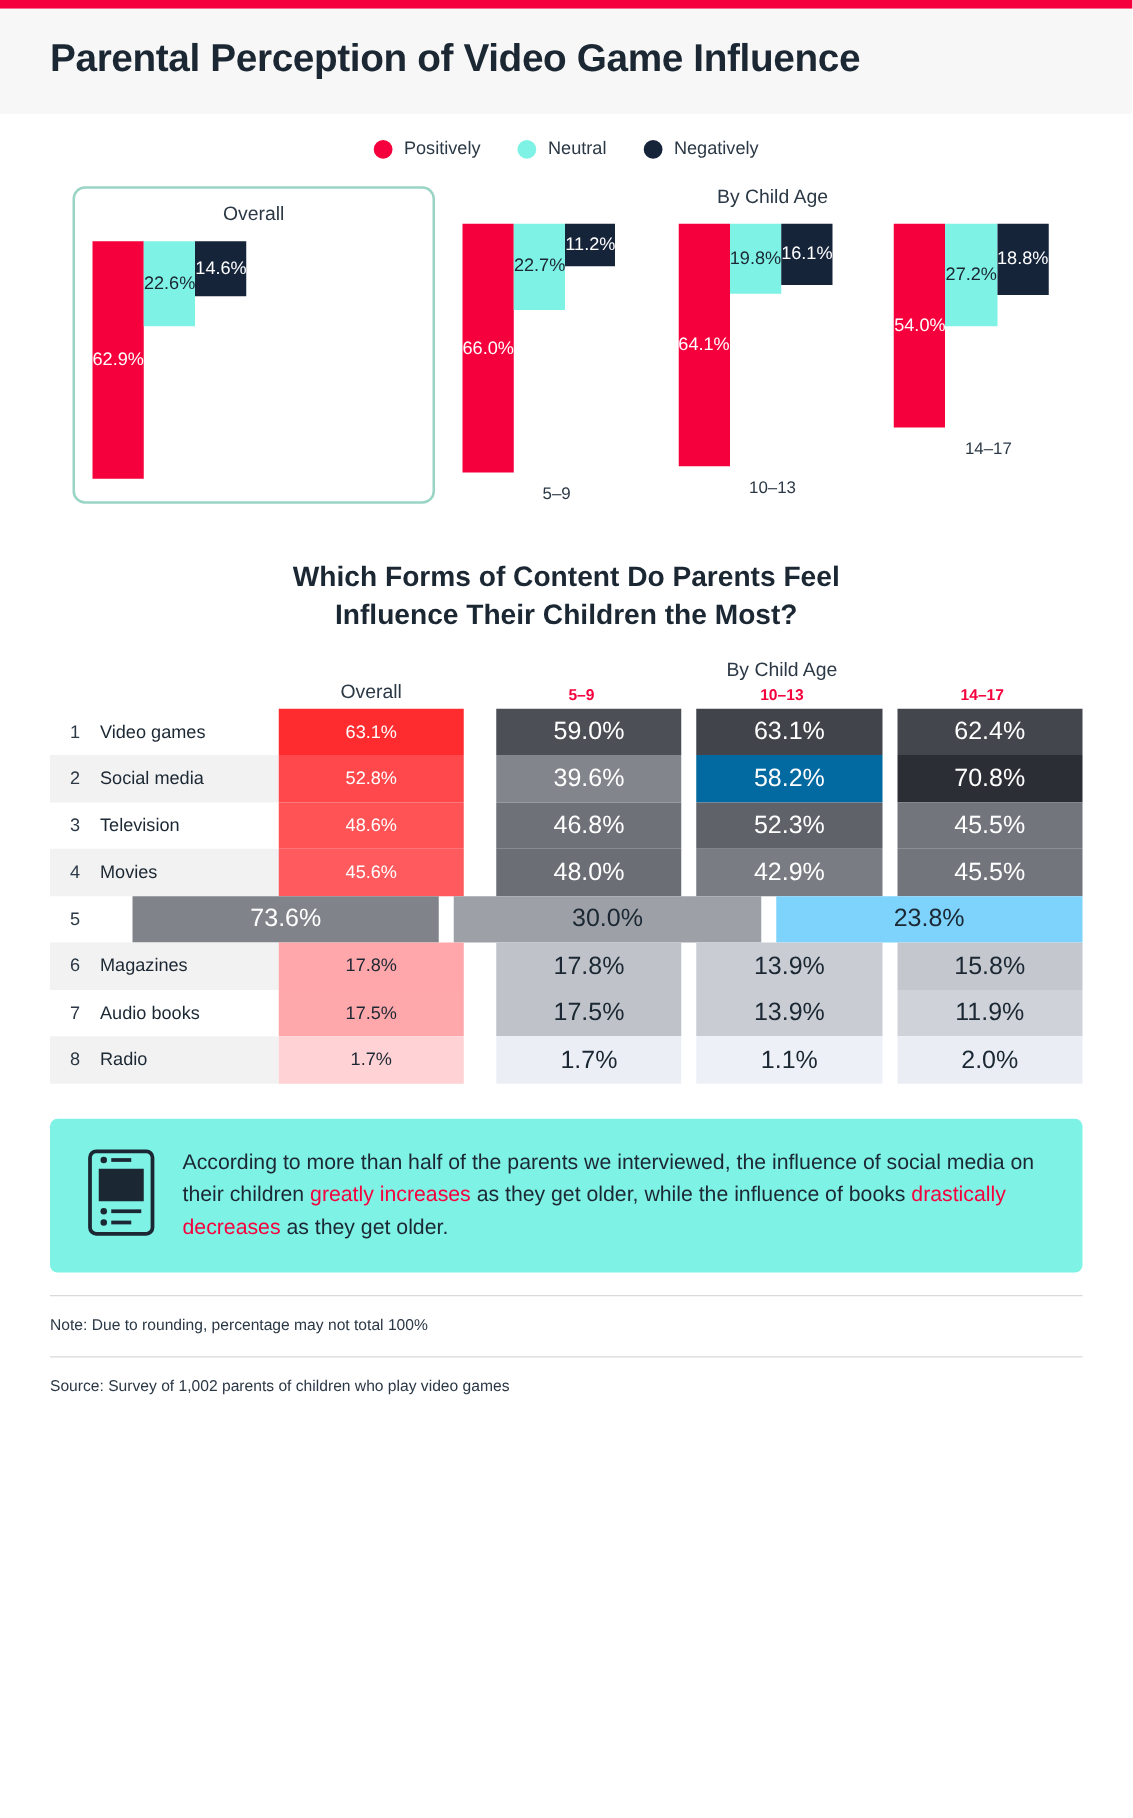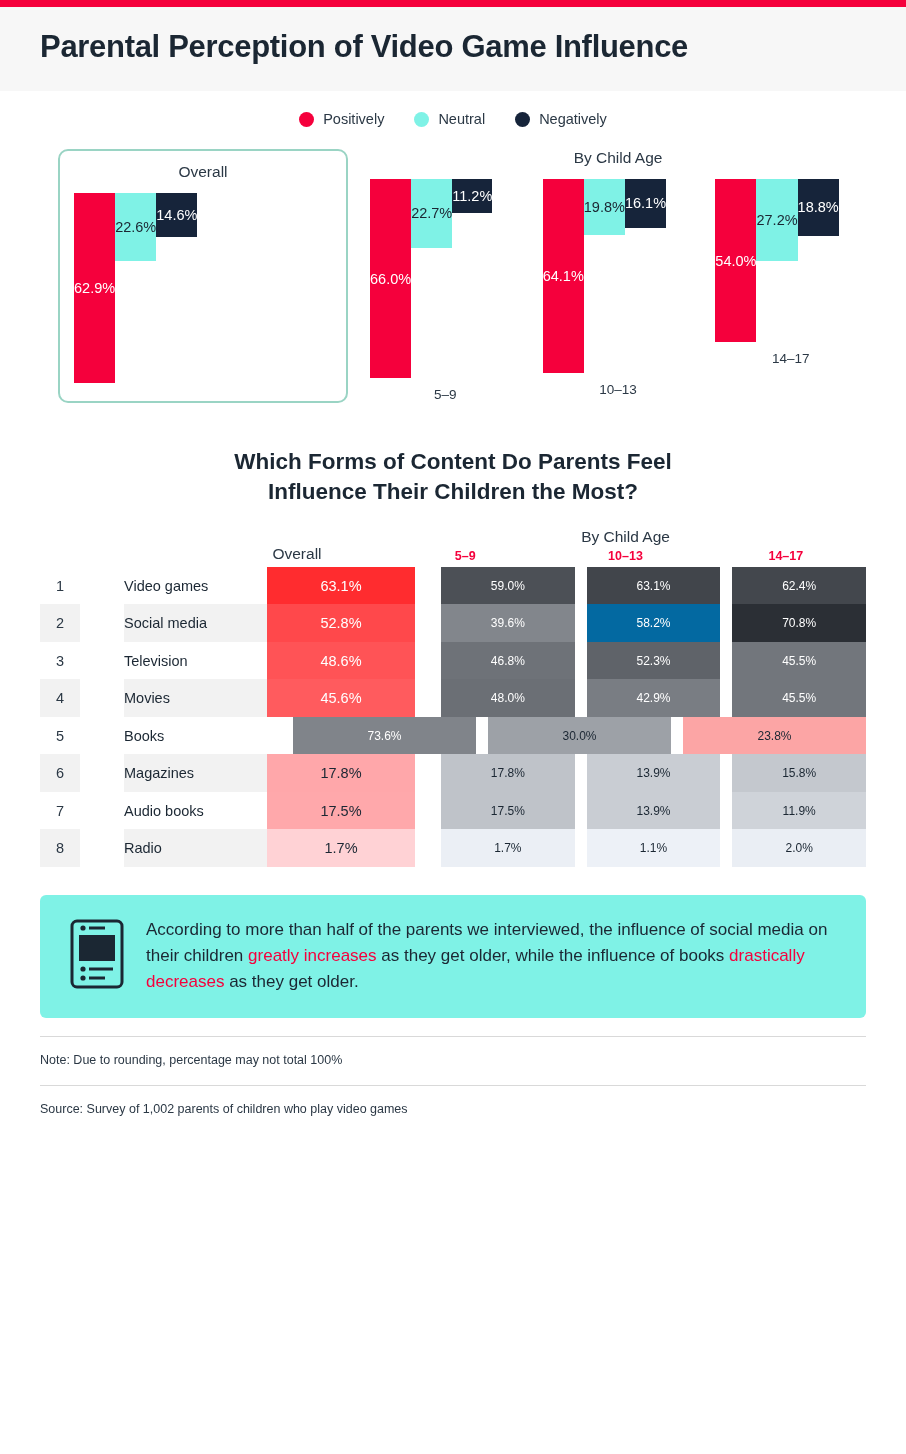--- a/index.html
+++ b/index.html
@@ -141,33 +141,33 @@
   }
   .trow.alt .c-rank, .trow.alt .c-label { background: #f2f2f2; }
   .c-rank {
     width: 40px;
     display: flex; align-items: center; justify-content: center;
     font-size: 14.5px; color: #2b3845;
   }
   .c-label {
     width: 143px;
     display: flex; align-items: center;
-    font-size: 14.5px; color: #1b2733; margin-left: 44px;
+    font-size: 14.5px; color: #1b2733;
   }
   .c-overall {
     width: 148px;
     display: flex; align-items: center; justify-content: center;
     font-size: 14.5px;
   }
   .c-gap { width: 14px; }
   .c-ages { flex: 1; display: flex; }
   .c-age {
     flex: 1;
     display: flex; align-items: center; justify-content: center;
-    font-size: 12px;
+    font-size: 20px;
     margin-left: 12px;
   }
 
   
   .callout {
     background: #7ff2e6;
     margin-top: 28px;
     border-radius: 6px;
     display: flex;
     align-items: center;
@@ -318,26 +318,25 @@
         <div class="c-overall" style="background:rgb(255,91,94);color:#ffffff">45.6%</div>
         <div class="c-gap"></div>
         <div class="c-ages">
           <div class="c-age" style="background:rgb(107,111,117);color:#ffffff">48.0%</div>
           <div class="c-age" style="background:rgb(121,125,131);color:#ffffff">42.9%</div>
           <div class="c-age" style="background:rgb(114,118,124);color:#ffffff">45.5%</div>
         </div>
       </div>
       <div class="trow">
         <div class="c-rank">5</div>
-        <div class="c-label">Books</div>
         <div class="c-gap"></div>
         <div class="c-ages">
           <div class="c-age" style="background:rgb(128,132,138);color:#ffffff">73.6%</div>
           <div class="c-age" style="background:rgb(157,161,167);color:#1b2733">30.0%</div>
-          <div class="c-age" style="background:#fca5a5;color:#1b2733">23.8%</div>
+          <div class="c-age" style="background:#7dd3fc;color:#1b2733">23.8%</div>
         </div>
       </div>
       <div class="trow alt">
         <div class="c-rank">6</div>
         <div class="c-label">Magazines</div>
         <div class="c-overall" style="background:rgb(255,167,170);color:#1b2733">17.8%</div>
         <div class="c-gap"></div>
         <div class="c-ages">
           <div class="c-age" style="background:rgb(191,195,201);color:#1b2733">17.8%</div>
           <div class="c-age" style="background:rgb(201,205,211);color:#1b2733">13.9%</div>

